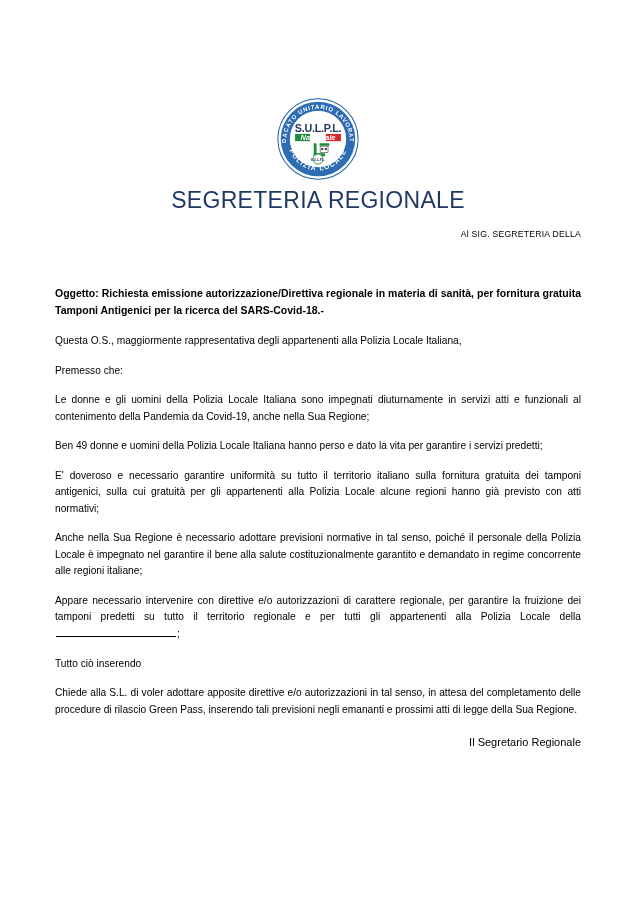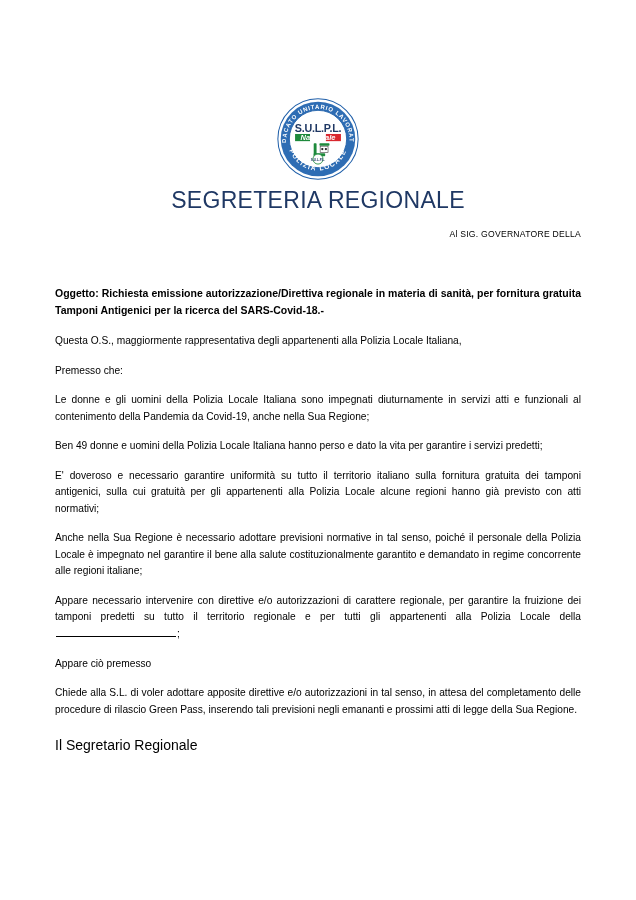--- a/index.html
+++ b/index.html
@@ -77,22 +77,22 @@
   .blank-line {
     display: inline-block;
     border-bottom: 1px solid #000;
     width: 120px;
     height: 0.82em;
     vertical-align: baseline;
     margin: 0 1px;
   }
   .signature {
     margin: 16px 0 0 0;
-    text-align: left;
-    font-size: 14px;
+    text-align: right;
+    font-size: 11px;
     line-height: 1.62;
   }
 </style>
 </head>
 <body>
 
 <div class="page">
 
   <div class="header">
 
@@ -132,41 +132,41 @@
         <circle cx="66" cy="74" r="1.6" fill="#222"></circle>
         <circle cx="71" cy="74" r="1.6" fill="#222"></circle>
         <circle cx="60" cy="88" r="7" fill="#ffffff" stroke="#1E8A3C" stroke-width="1.2"></circle>
         <text x="60" y="90.5" font-family="Liberation Sans, sans-serif" font-size="4.4" font-weight="bold" fill="#1F3864" text-anchor="middle">S.U.L.P.L.</text>
       </svg>
     </div>
 
     <div class="org-title">SEGRETERIA REGIONALE</div>
   </div>
 
-  <div class="recipient">Al SIG. GOVERNATORE DELLA</div>
+  <div class="recipient">Al SIG. SEGRETERIA DELLA</div>
 
   <div class="body">
 
     <p class="subject">Oggetto: Richiesta emissione autorizzazione/Direttiva regionale in materia di sanità, per fornitura gratuita Tamponi Antigenici per la ricerca del SARS-Covid-18.-</p>
 
     <p class="para">Questa O.S., maggiormente rappresentativa degli appartenenti alla Polizia Locale Italiana,</p>
 
     <p class="para">Premesso che:</p>
 
     <p class="para">Le donne e gli uomini della Polizia Locale Italiana sono impegnati diuturnamente in servizi atti e funzionali al contenimento della Pandemia da Covid-19, anche nella Sua Regione;</p>
 
     <p class="para">Ben 49 donne e uomini della Polizia Locale Italiana hanno perso e dato la vita per garantire i servizi predetti;</p>
 
     <p class="para">E' doveroso e necessario garantire uniformità su tutto il territorio italiano sulla fornitura gratuita dei tamponi antigenici, sulla cui gratuità per gli appartenenti alla Polizia Locale alcune regioni hanno già previsto con atti normativi;</p>
 
     <p class="para">Anche nella Sua Regione è necessario adottare previsioni normative in tal senso, poiché il personale della Polizia Locale è impegnato nel garantire il bene alla salute costituzionalmente garantito e demandato in regime concorrente alle regioni italiane;</p>
 
     <p class="para"><span>Appare necessario intervenire con direttive e/o autorizzazioni di carattere regionale, per garantire la fruizione dei tamponi predetti su tutto il territorio regionale e per tutti gli appartenenti alla Polizia Locale della </span><span class="blank-line"></span><span>;</span></p>
 
-    <p class="para">Appare ciò premesso</p>
+    <p class="para">Tutto ciò inserendo</p>
 
     <p class="para">Chiede alla S.L. di voler adottare apposite direttive e/o autorizzazioni in tal senso, in attesa del completamento delle procedure di rilascio Green Pass, inserendo tali previsioni negli emananti e prossimi atti di legge della Sua Regione.</p>
 
 
     <p class="signature">Il Segretario Regionale</p>
   </div>
 
 </div>
 
 </body></html>

